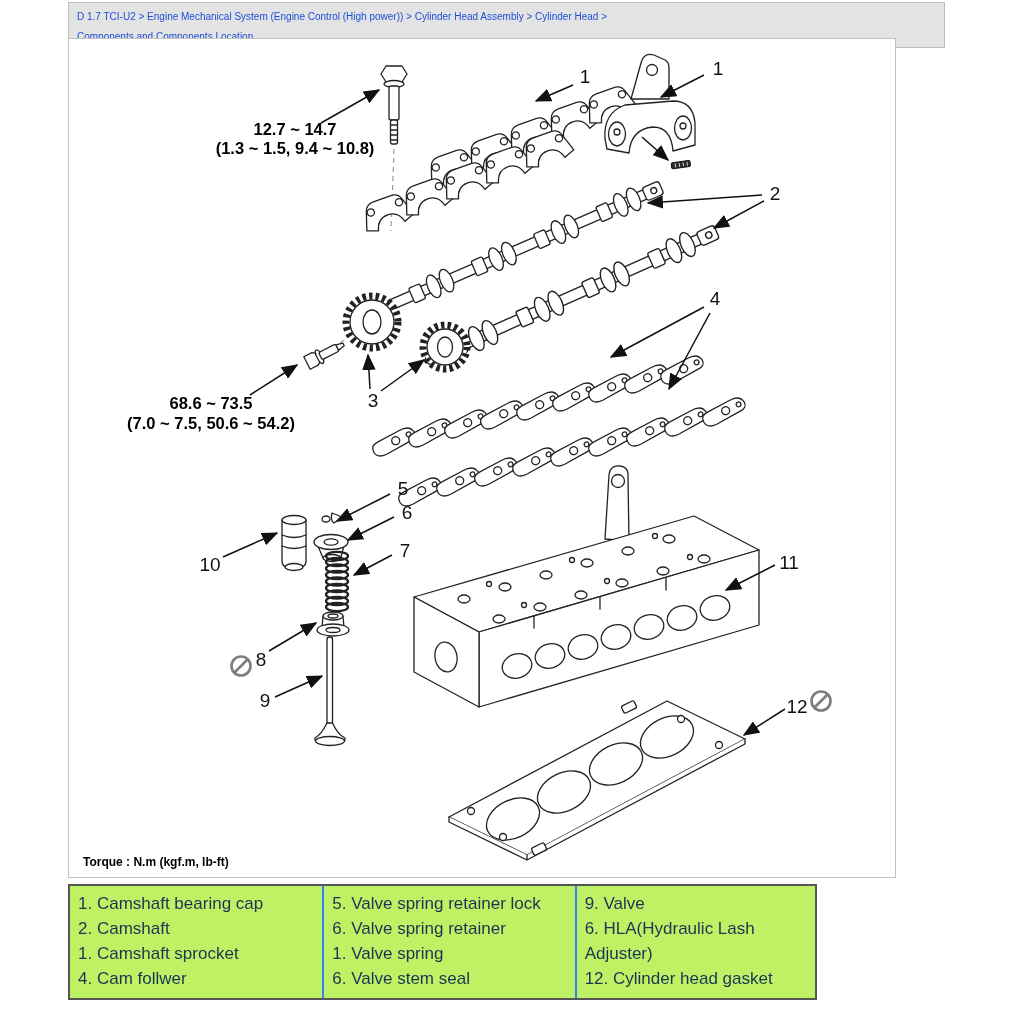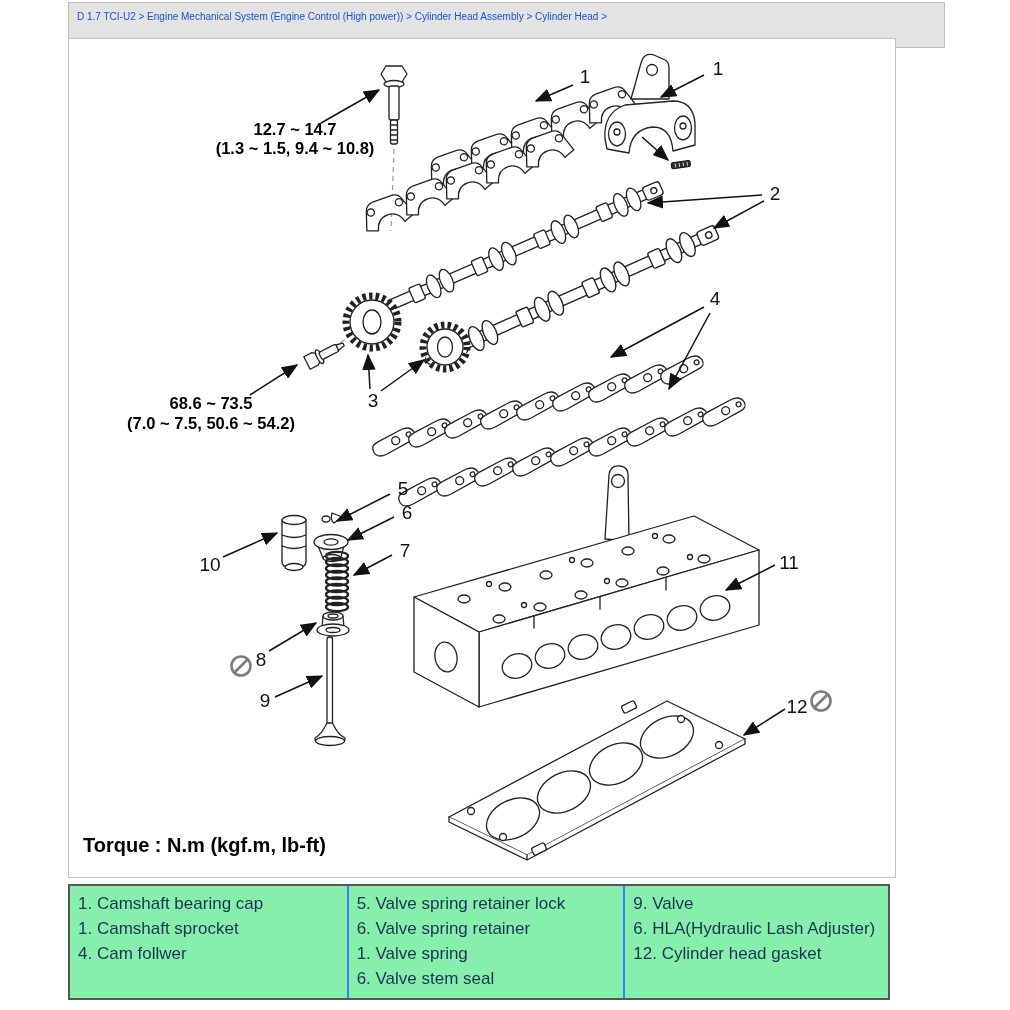--- a/index.html
+++ b/index.html
@@ -4,43 +4,44 @@
 <style>
   html,body{margin:0;padding:0;background:#fff;}
   .page{position:relative;width:1010px;height:1010px;background:#fff;overflow:hidden;
         font-family:"Liberation Sans",sans-serif;}
   .crumb{position:absolute;left:68px;top:2px;width:877px;height:46px;background:#e3e3e3;
          border:1px solid #bdbdbd;box-sizing:border-box;color:#1d4ed8;font-size:10px;
          line-height:20px;padding:4px 0 0 8px;white-space:nowrap;overflow:hidden;z-index:1;}
   .figure-box{position:absolute;left:68px;top:38px;width:828px;height:840px;background:#fff;
               border:1px solid #c2c2c2;box-sizing:border-box;z-index:2;}
   .figure-box svg{display:block;}
-  .torque-note{position:absolute;left:14px;bottom:20px;font-size:20px;font-weight:bold;color:#000;}
-  .legend{position:absolute;left:68px;top:884px;width:822px;display:flex;box-sizing:border-box;
-          border:2px solid #565656;background:#86efac;z-index:3;gap:12px;}
+  .torque-note{position:absolute;left:14px;bottom:8px;font-size:12px;font-weight:bold;color:#000;}
+  .legend{position:absolute;left:68px;top:884px;width:749px;display:flex;box-sizing:border-box;
+          border:2px solid #565656;background:#bef264;z-index:3;gap:12px;}
   .legend .col{width:33.33%;box-sizing:border-box;padding:5px 8px 7px 8px;}
   .legend .col + .col{border-left:2px solid #3b82f6;}
   .legend p{margin:0;font-size:17px;line-height:25px;color:#1c3454;}
   
   .part{fill:#fff;stroke:#222;stroke-width:1.3;stroke-linejoin:round;stroke-linecap:round;}
   .lead{stroke:#111;stroke-width:1.5;fill:none;}
   .dash{stroke:#9a9a9a;stroke-width:1.2;stroke-dasharray:5 4;fill:none;}
   .callout{font-family:"Liberation Sans",sans-serif;font-size:19px;fill:#111;}
   .tq{font-family:"Liberation Sans",sans-serif;font-size:16.5px;font-weight:bold;fill:#000;}
   .noreuse{stroke:#7d7d7d;stroke-width:2.6;fill:none;}
   .teeth{fill:#fff;stroke:#222;stroke-width:7;stroke-dasharray:3.4 3.2;}
   .coil{fill:none;stroke:#222;stroke-width:2.3;}
 </style>
 </head>
 <body>
 
 <div class="page">
 
   <div class="crumb">
     <div>D 1.7 TCI-U2 &gt; Engine Mechanical System (Engine Control (High power)) &gt; Cylinder Head Assembly &gt; Cylinder Head &gt;</div>
+    <div>Components and Components Location</div>
   </div>
 
   <div class="figure-box">
     <svg width="826" height="838" viewBox="0 0 826 838">
       <defs>
         <marker id="ah" markerWidth="11" markerHeight="9" refX="10" refY="4.5" orient="auto">
           <path d="M0,0 L11,4.5 L0,9 Z" fill="#111"></path>
         </marker>
         <g id="cap-sym">
           <path class="part" d="M1,29 L7,11 Q9,4 17,4 L35,4 Q43,4 45,11 L51,29 L40,33 Q37,21 26,21 Q15,21 12,33 Z"></path>
@@ -292,20 +293,21 @@
       <text class="callout" x="720" y="530" text-anchor="middle">11</text>
       <text class="callout" x="728" y="674" text-anchor="middle">12</text>
     </svg>
 
     <div class="torque-note">Torque : N.m (kgf.m, lb-ft)</div>
   </div>
 
   <div class="legend">
     <div class="col">
       <p>1. Camshaft bearing cap</p>
+      <p>2. Camshaft</p>
       <p>1. Camshaft sprocket</p>
       <p>4. Cam follwer</p>
     </div>
     <div class="col">
       <p>5. Valve spring retainer lock</p>
       <p>6. Valve spring retainer</p>
       <p>1. Valve spring</p>
       <p>6. Valve stem seal</p>
     </div>
     <div class="col">

